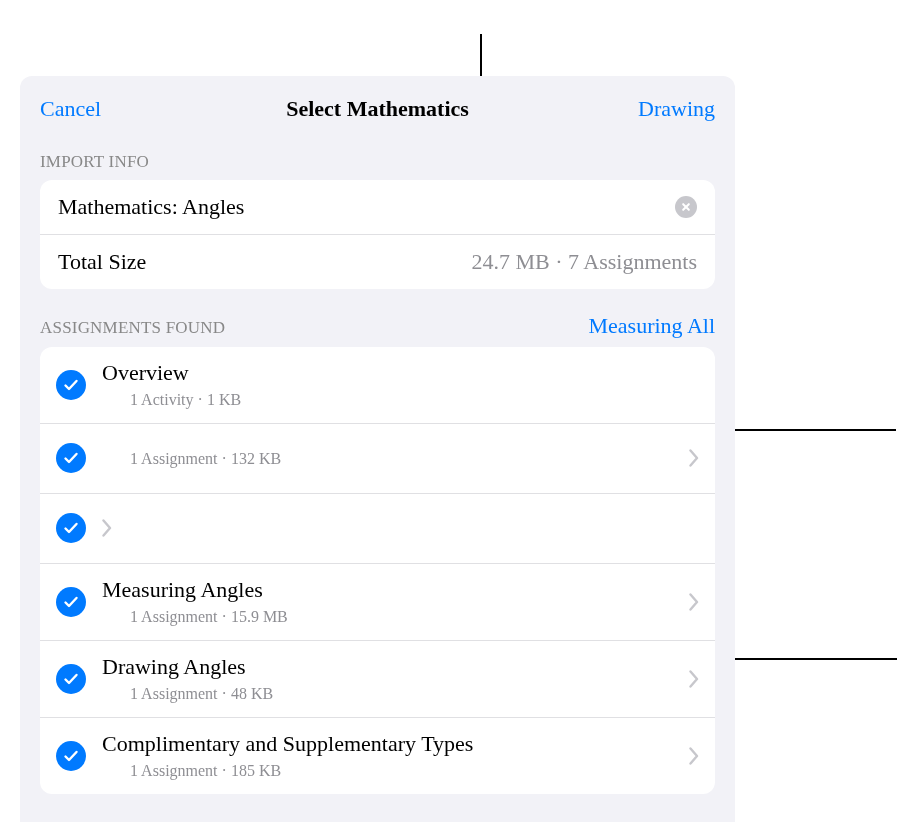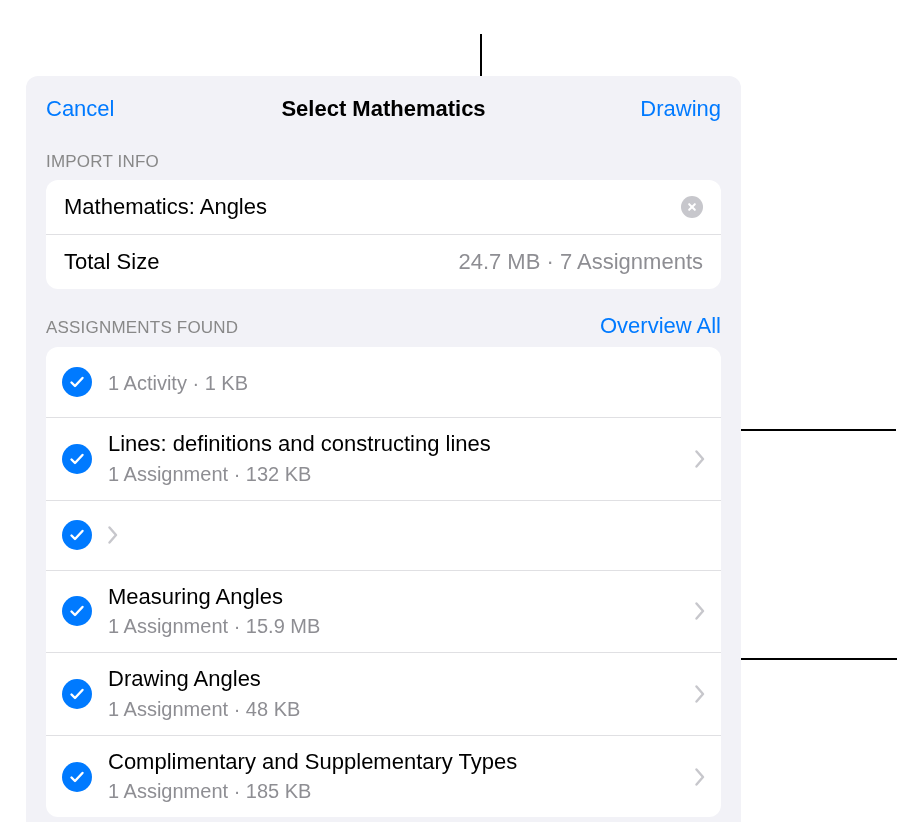--- a/index.html
+++ b/index.html
@@ -5,27 +5,28 @@
     * { margin: 0; padding: 0; box-sizing: border-box; -webkit-font-smoothing: antialiased; }
     body {
       font-family: -apple-system, BlinkMacSystemFont, "Segoe UI", sans-serif;
       background: #fff;
       width: 914px;
       height: 838px;
       position: relative;
     }
     .modal-container {
       position: absolute;
-      left: 26px;
+      left: 20px;
       top: 76px;
       width: 715px;
       height: 746px;
       background: #f2f2f7;
       border-radius: 12px 12px 0 0;
       overflow: hidden;
+      font-family: Liberation Serif, serif;
     }
     .header-bar {
       display: flex;
       align-items: center;
       justify-content: space-between;
       padding: 18px 20px 12px 20px;
       height: 60px;
     }
     .header-left {
       color: #007aff;
@@ -113,24 +114,25 @@
     }
     .check-circle svg { width: 16px; height: 16px; }
     .row-main { flex: 1; min-width: 0; }
     .row-title {
       font-size: 22px;
       font-weight: 400;
       color: #000;
       line-height: 1.3;
     }
     .row-sub {
-      font-size: 20px;
+      font-size: 16px;
       color: #8e8e93;
       line-height: 1.4;
       margin-top: 1px;
+      margin-left: 28px;
     }
     .chevron {
       flex-shrink: 0;
       color: #c7c7cc;
     }
     .chevron svg { width: 10px; height: 18px; display: block; }
 
     
     .callout {
       position: absolute;
@@ -162,45 +164,45 @@
       <span class="clear-icon"></span>
     </div>
     <div class="info-row">
       <span class="info-title">Total Size</span>
       <span class="info-sub">24.7 MB · 7 Assignments</span>
     </div>
   </div>
 
   <div class="section-header-row">
     <div class="section-header">ASSIGNMENTS FOUND</div>
-    <div class="deselect">Overview All</div>
+    <div class="deselect">Measuring All</div>
   </div>
 
   <div class="card" id="assignments-card">
 
   <div class="list-row">
     <div class="check-circle">
       <svg viewBox="0 0 16 16" fill="none">
             <path d="M2.5 8.5 L6 12 L13.5 4" stroke="#fff" stroke-width="2.4" stroke-linecap="round" stroke-linejoin="round"></path>
           </svg>
     </div>
     <div class="row-main">
+      <div class="row-title">Overview</div>
       <div class="row-sub">1 Activity · 1 KB</div>
     </div>
 
   </div>
 
   <div class="list-row">
     <div class="check-circle">
       <svg viewBox="0 0 16 16" fill="none">
             <path d="M2.5 8.5 L6 12 L13.5 4" stroke="#fff" stroke-width="2.4" stroke-linecap="round" stroke-linejoin="round"></path>
           </svg>
     </div>
     <div class="row-main">
-      <div class="row-title">Lines: definitions and constructing lines</div>
       <div class="row-sub">1 Assignment · 132 KB</div>
     </div>
     <div class="chevron">
       <svg viewBox="0 0 10 18" fill="none">
             <path d="M1.5 1.5 L8 9 L1.5 16.5" stroke="#c7c7cc" stroke-width="2.4" stroke-linecap="round" stroke-linejoin="round"></path>
           </svg>
     </div>
   </div>
 
   <div class="list-row">

